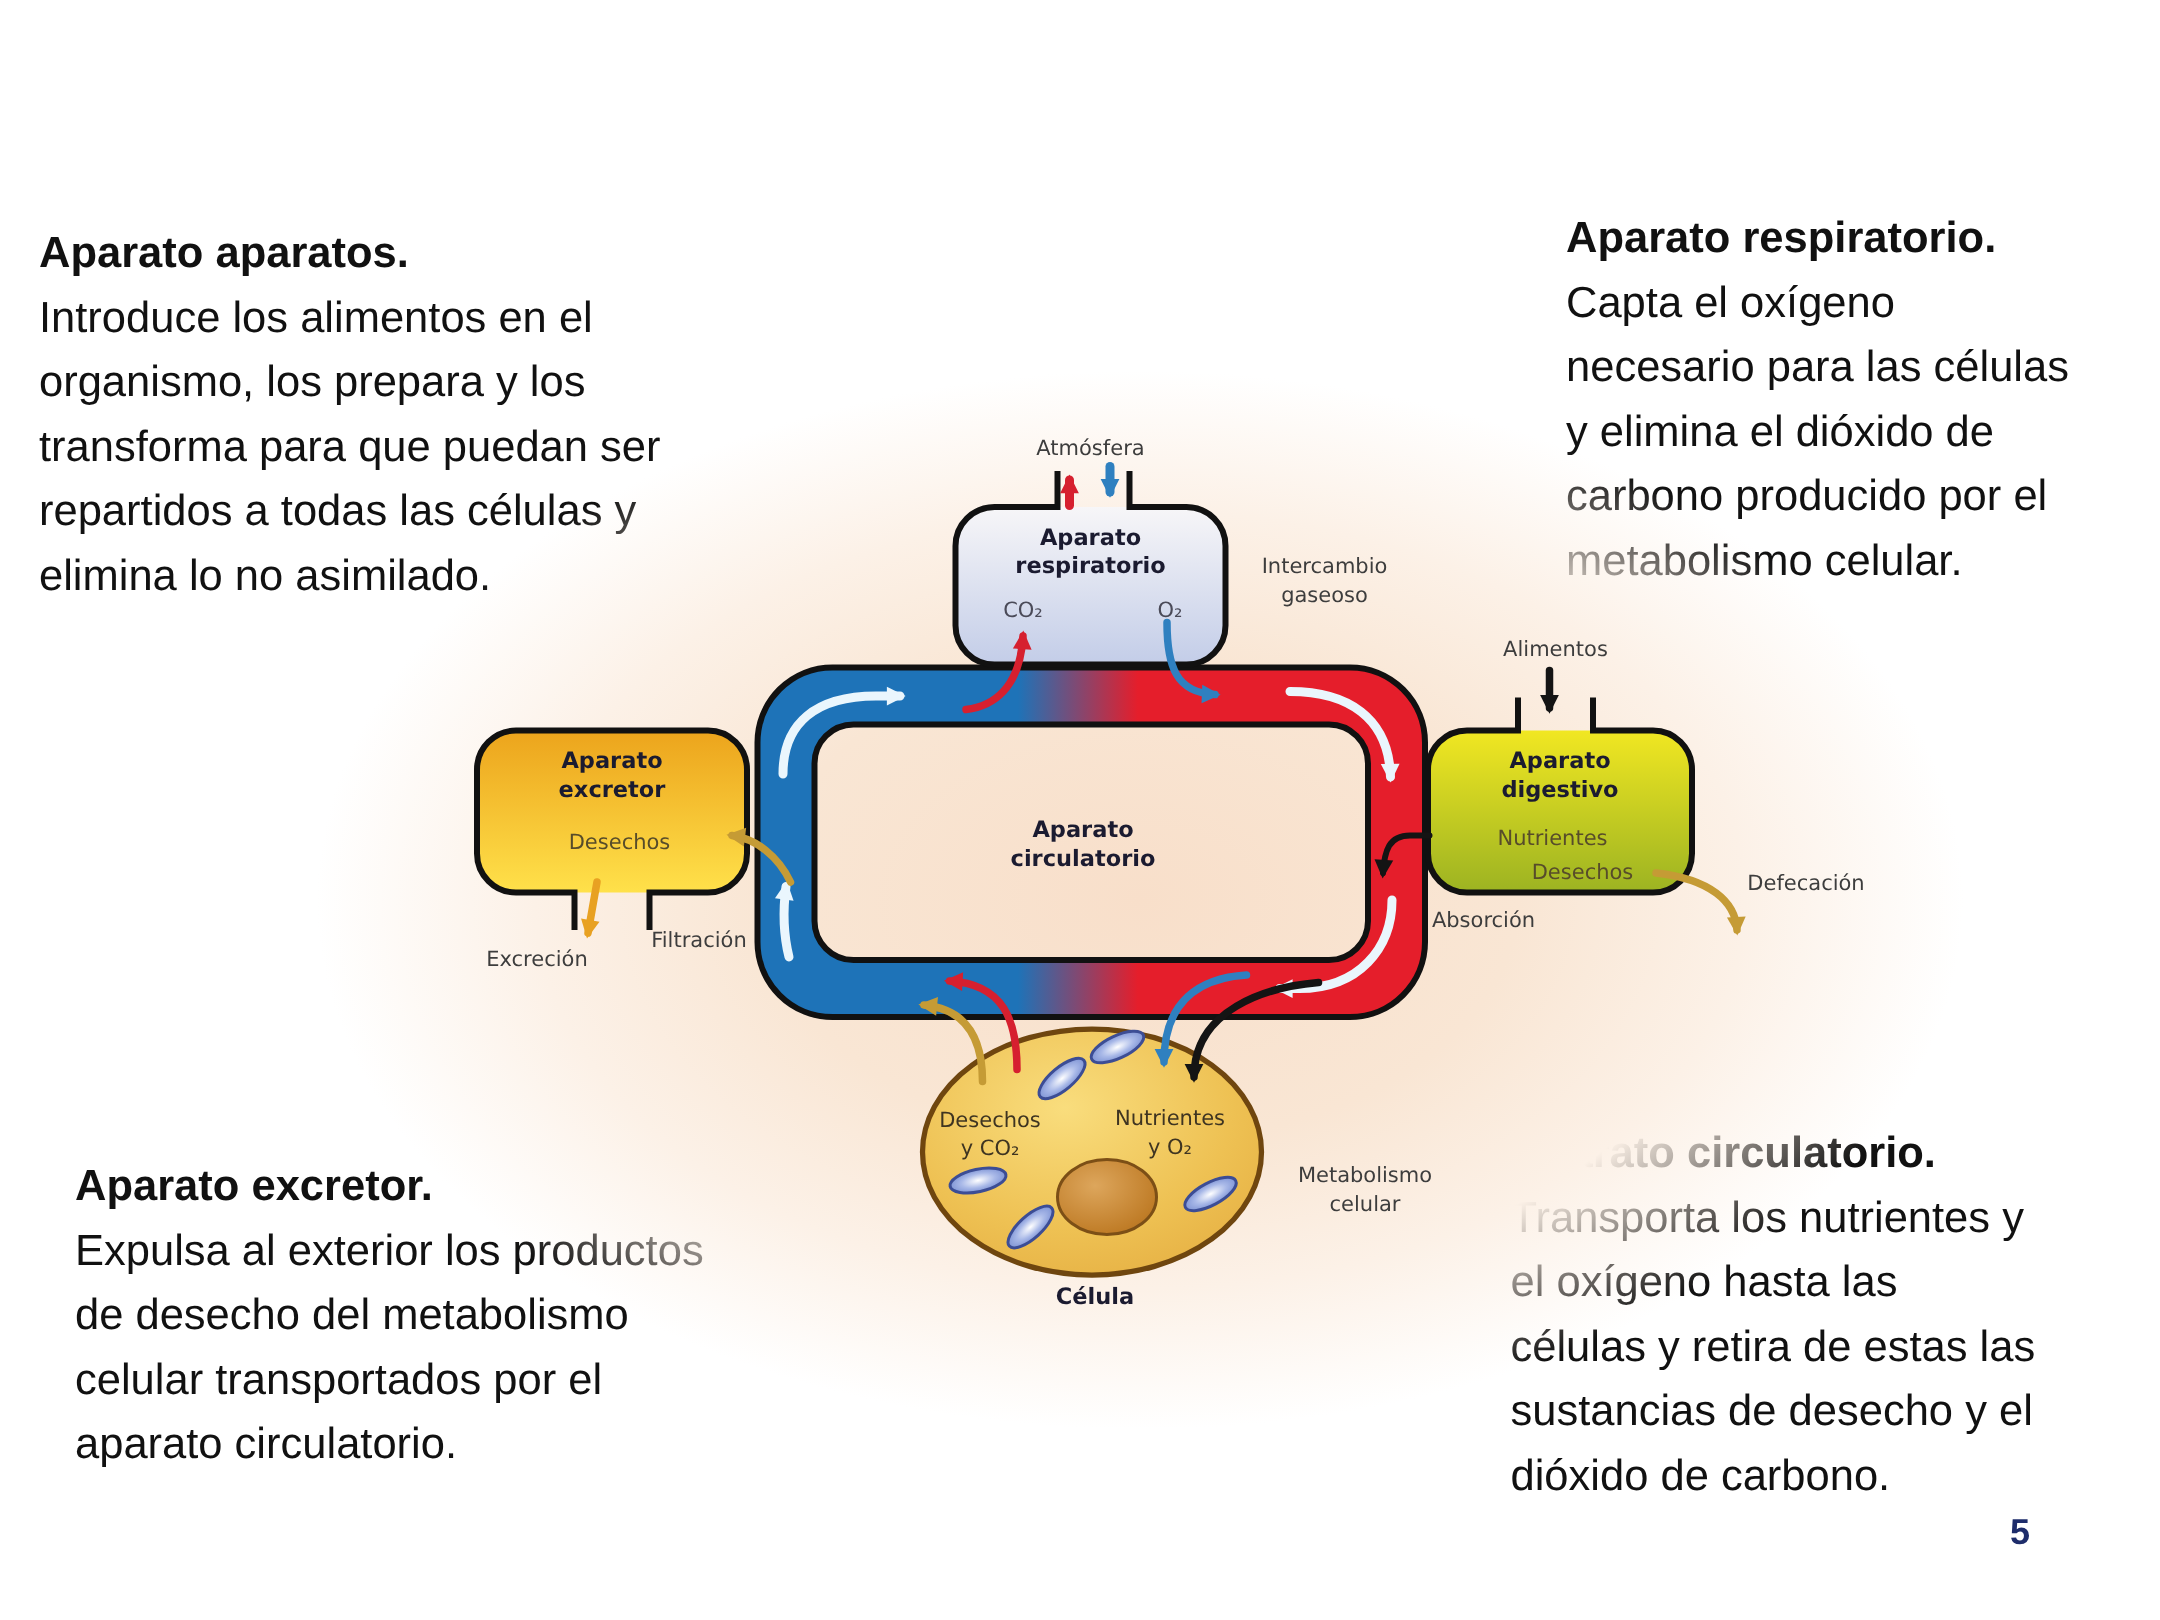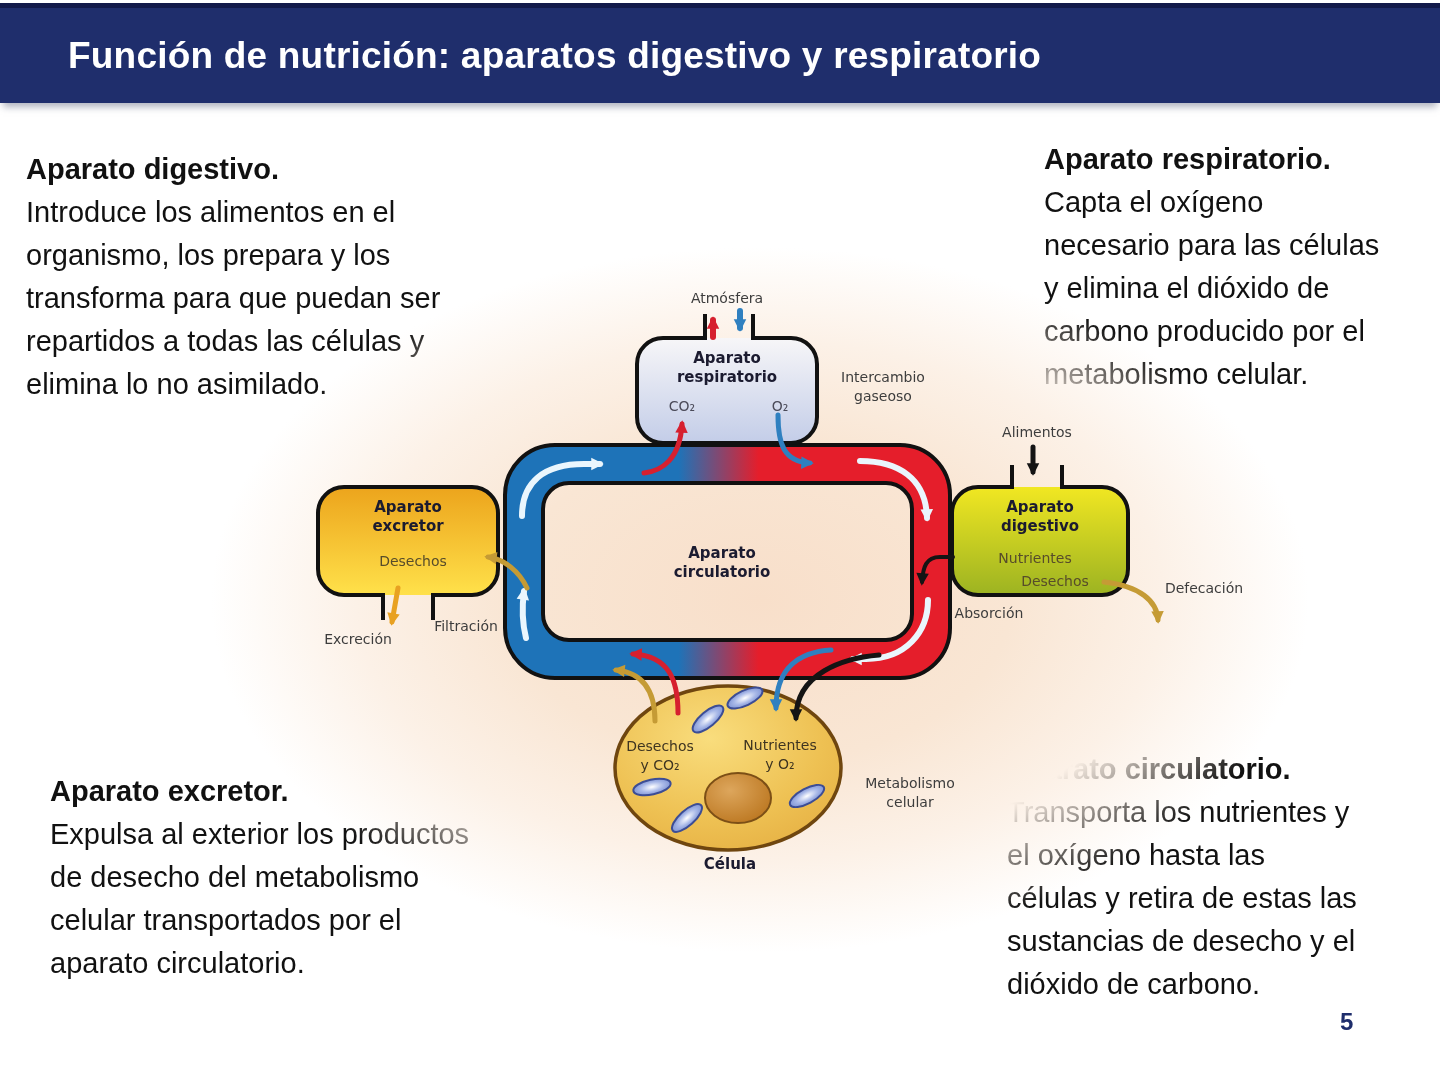--- a/index.html
+++ b/index.html
@@ -38,25 +38,22 @@
   .boxtitle{font-size:15px;font-weight:bold;fill:#1b1b30;}
   .inlbl{font-size:14px;fill:#574c2a;}
   .gaslbl{font-size:14px;fill:#4a4a58;}
   .celllbl{font-size:14px;fill:#3e3421;}
 </style>
 </head>
 <body>
 
 <div id="slide">
 
-  <div id="header">
-    <div class="title">Función de nutrición: aparatos digestivo y respiratorio</div>
-  </div>
-
-  <div class="tblock" id="blk-digestivo"><span class="hd">Aparato digestivo.</span>
+
+  <div class="tblock" id="blk-digestivo"><span class="hd">Aparato aparatos.</span>
 <span>Introduce los alimentos en el
 organismo, los prepara y los
 transforma para que puedan ser
 repartidos a todas las células y
 elimina lo no asimilado.</span></div>
 
   <div class="tblock" id="blk-respiratorio"><span class="hd">Aparato respiratorio.</span>
 <span>Capta el oxígeno
 necesario para las células
 y elimina el dióxido de

